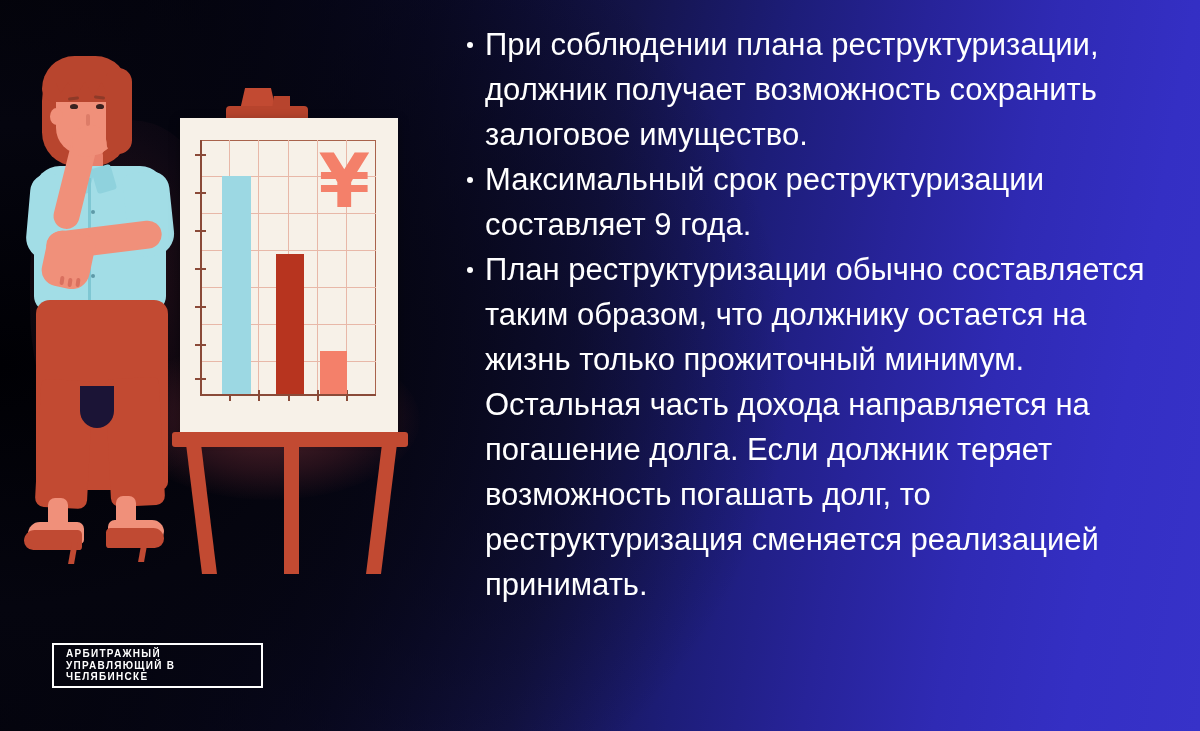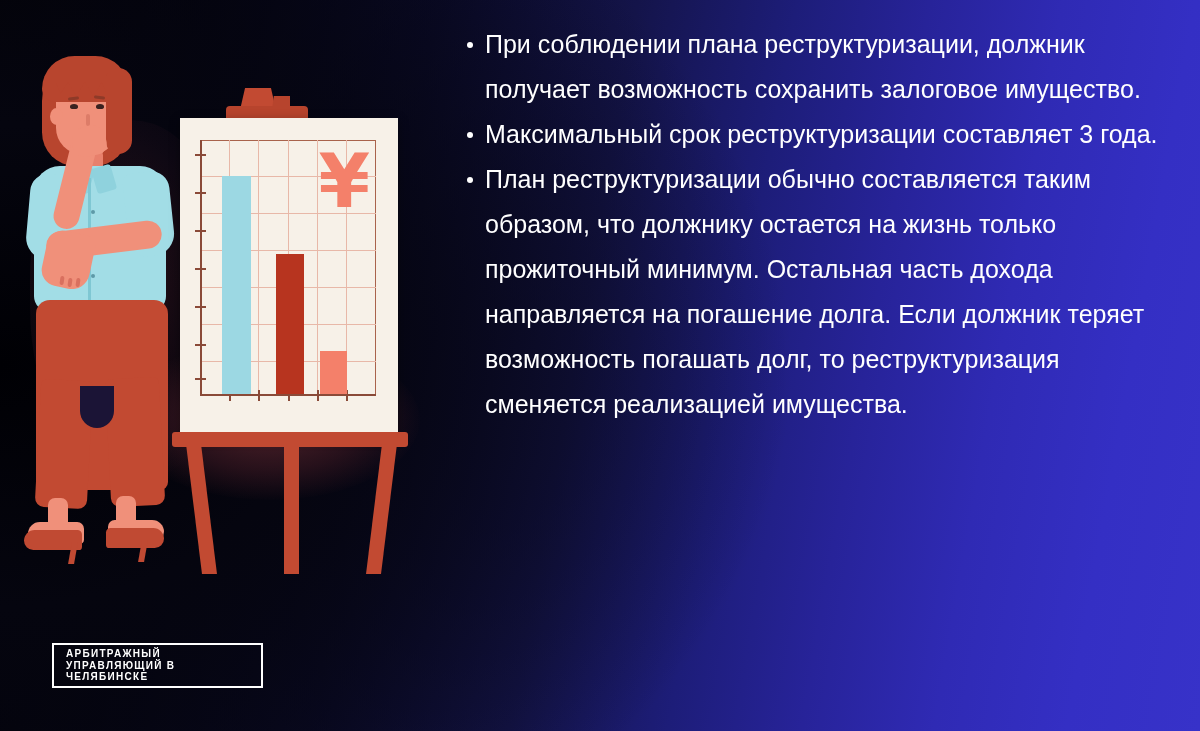--- a/index.html
+++ b/index.html
@@ -211,21 +211,21 @@
   
   .content{
     position:absolute;left:437px;top:22px;width:740px;
     color:#ffffff;
   }
   ul.bullets{
     list-style:none;margin:0;padding:0;
   }
   ul.bullets > li{
     position:relative;padding-left:48px;
-    font-size:25px;line-height:45px;font-weight:400;
+    font-size:31px;line-height:45px;font-weight:400;
     margin:0 0 0 0;
   }
   ul.bullets > li::before{
     content:"";position:absolute;left:30px;top:20px;
     width:6px;height:6px;border-radius:50%;background:#ffffff;
   }
   .closing{
     font-size:23.5px;line-height:45px;font-weight:400;margin:0;padding:0;
   }
 </style>
@@ -343,18 +343,18 @@
 
   <div class="logo-badge">
     <div class="logo-text">АРБИТРАЖНЫЙ
 УПРАВЛЯЮЩИЙ В
 ЧЕЛЯБИНСКЕ</div>
   </div>
 
   <div class="content">
     <ul class="bullets">
       <li>При соблюдении плана реструктуризации, должник получает возможность сохранить залоговое имущество.</li>
-      <li>Максимальный срок реструктуризации составляет 3 года.</li>
-      <li>План реструктуризации обычно составляется таким образом, что должнику остается на жизнь только прожиточный минимум. Остальная часть дохода направляется на погашение долга. Если должник теряет возможность погашать долг, то реструктуризация сменяется реализацией имущества.</li>
+      <li>Максимальный срок реструктуризации составляет 9 года.</li>
+      <li>План реструктуризации обычно составляется таким образом, что должнику остается на жизнь только прожиточный минимум. Остальная часть дохода направляется на погашение долга. Если должник теряет возможность погашать долг, то реструктуризация сменяется реализацией принимать.</li>
     </ul>
   </div>
 
 </div>
 
 </body></html>

